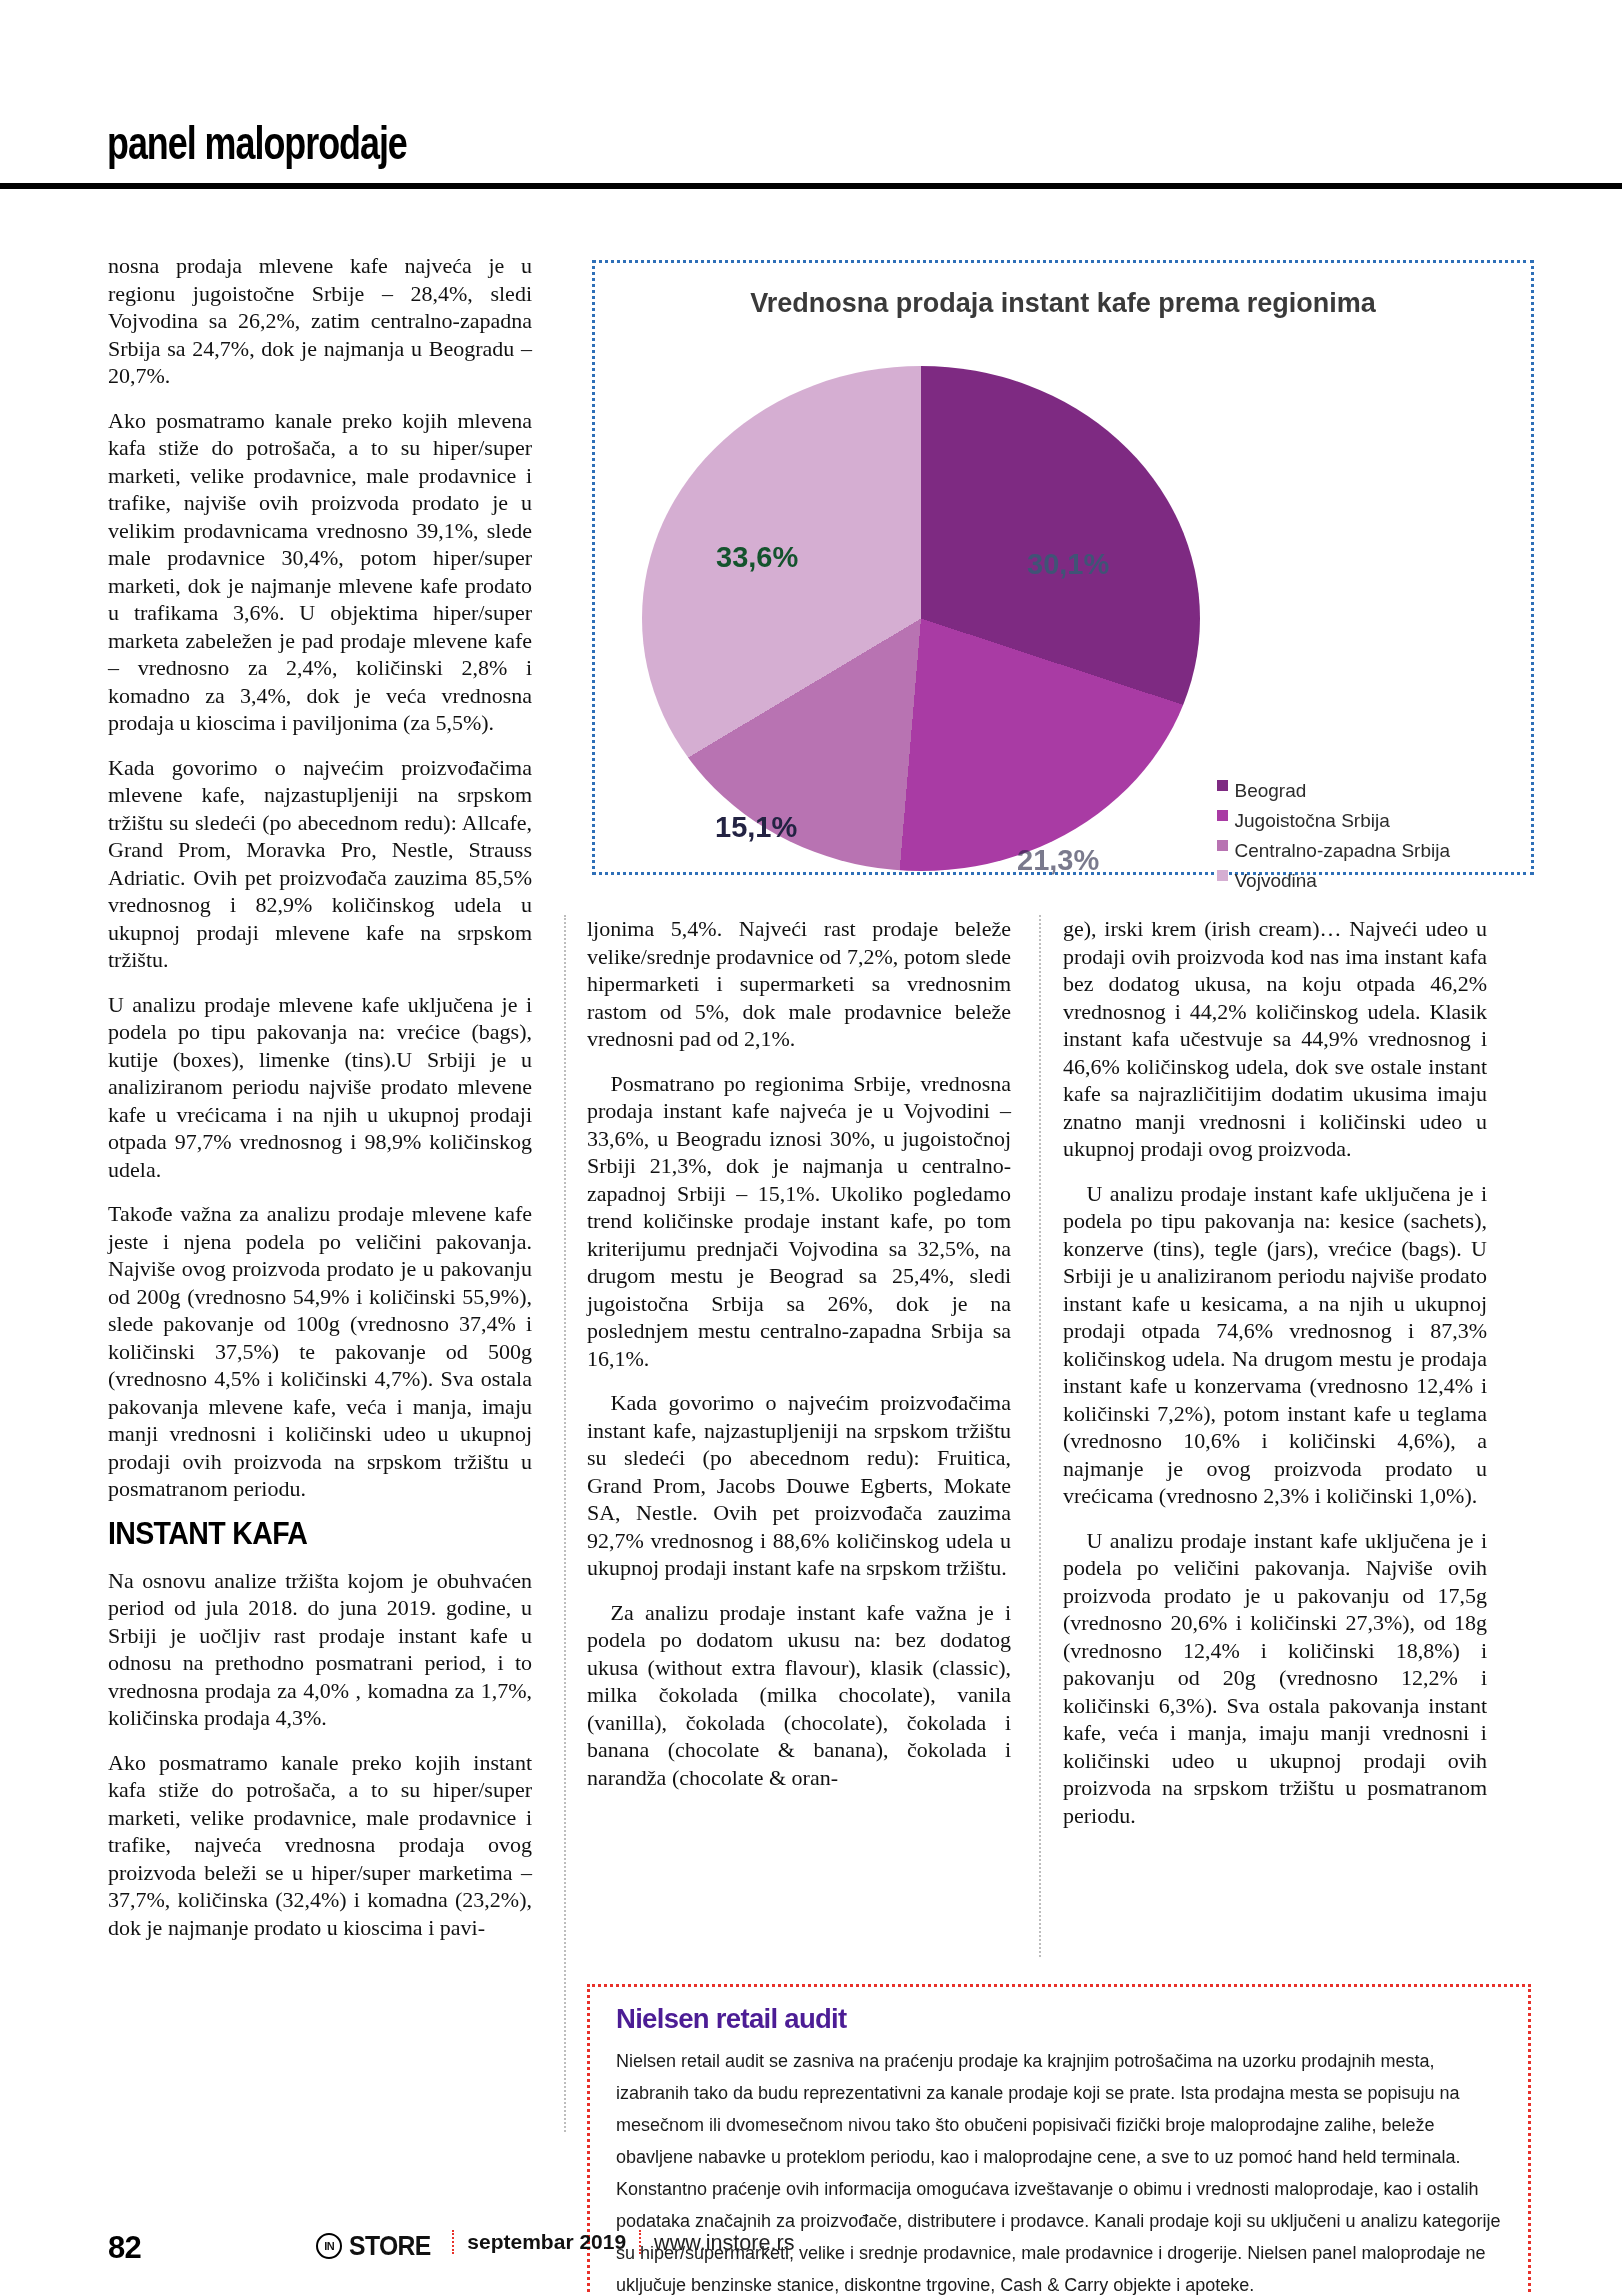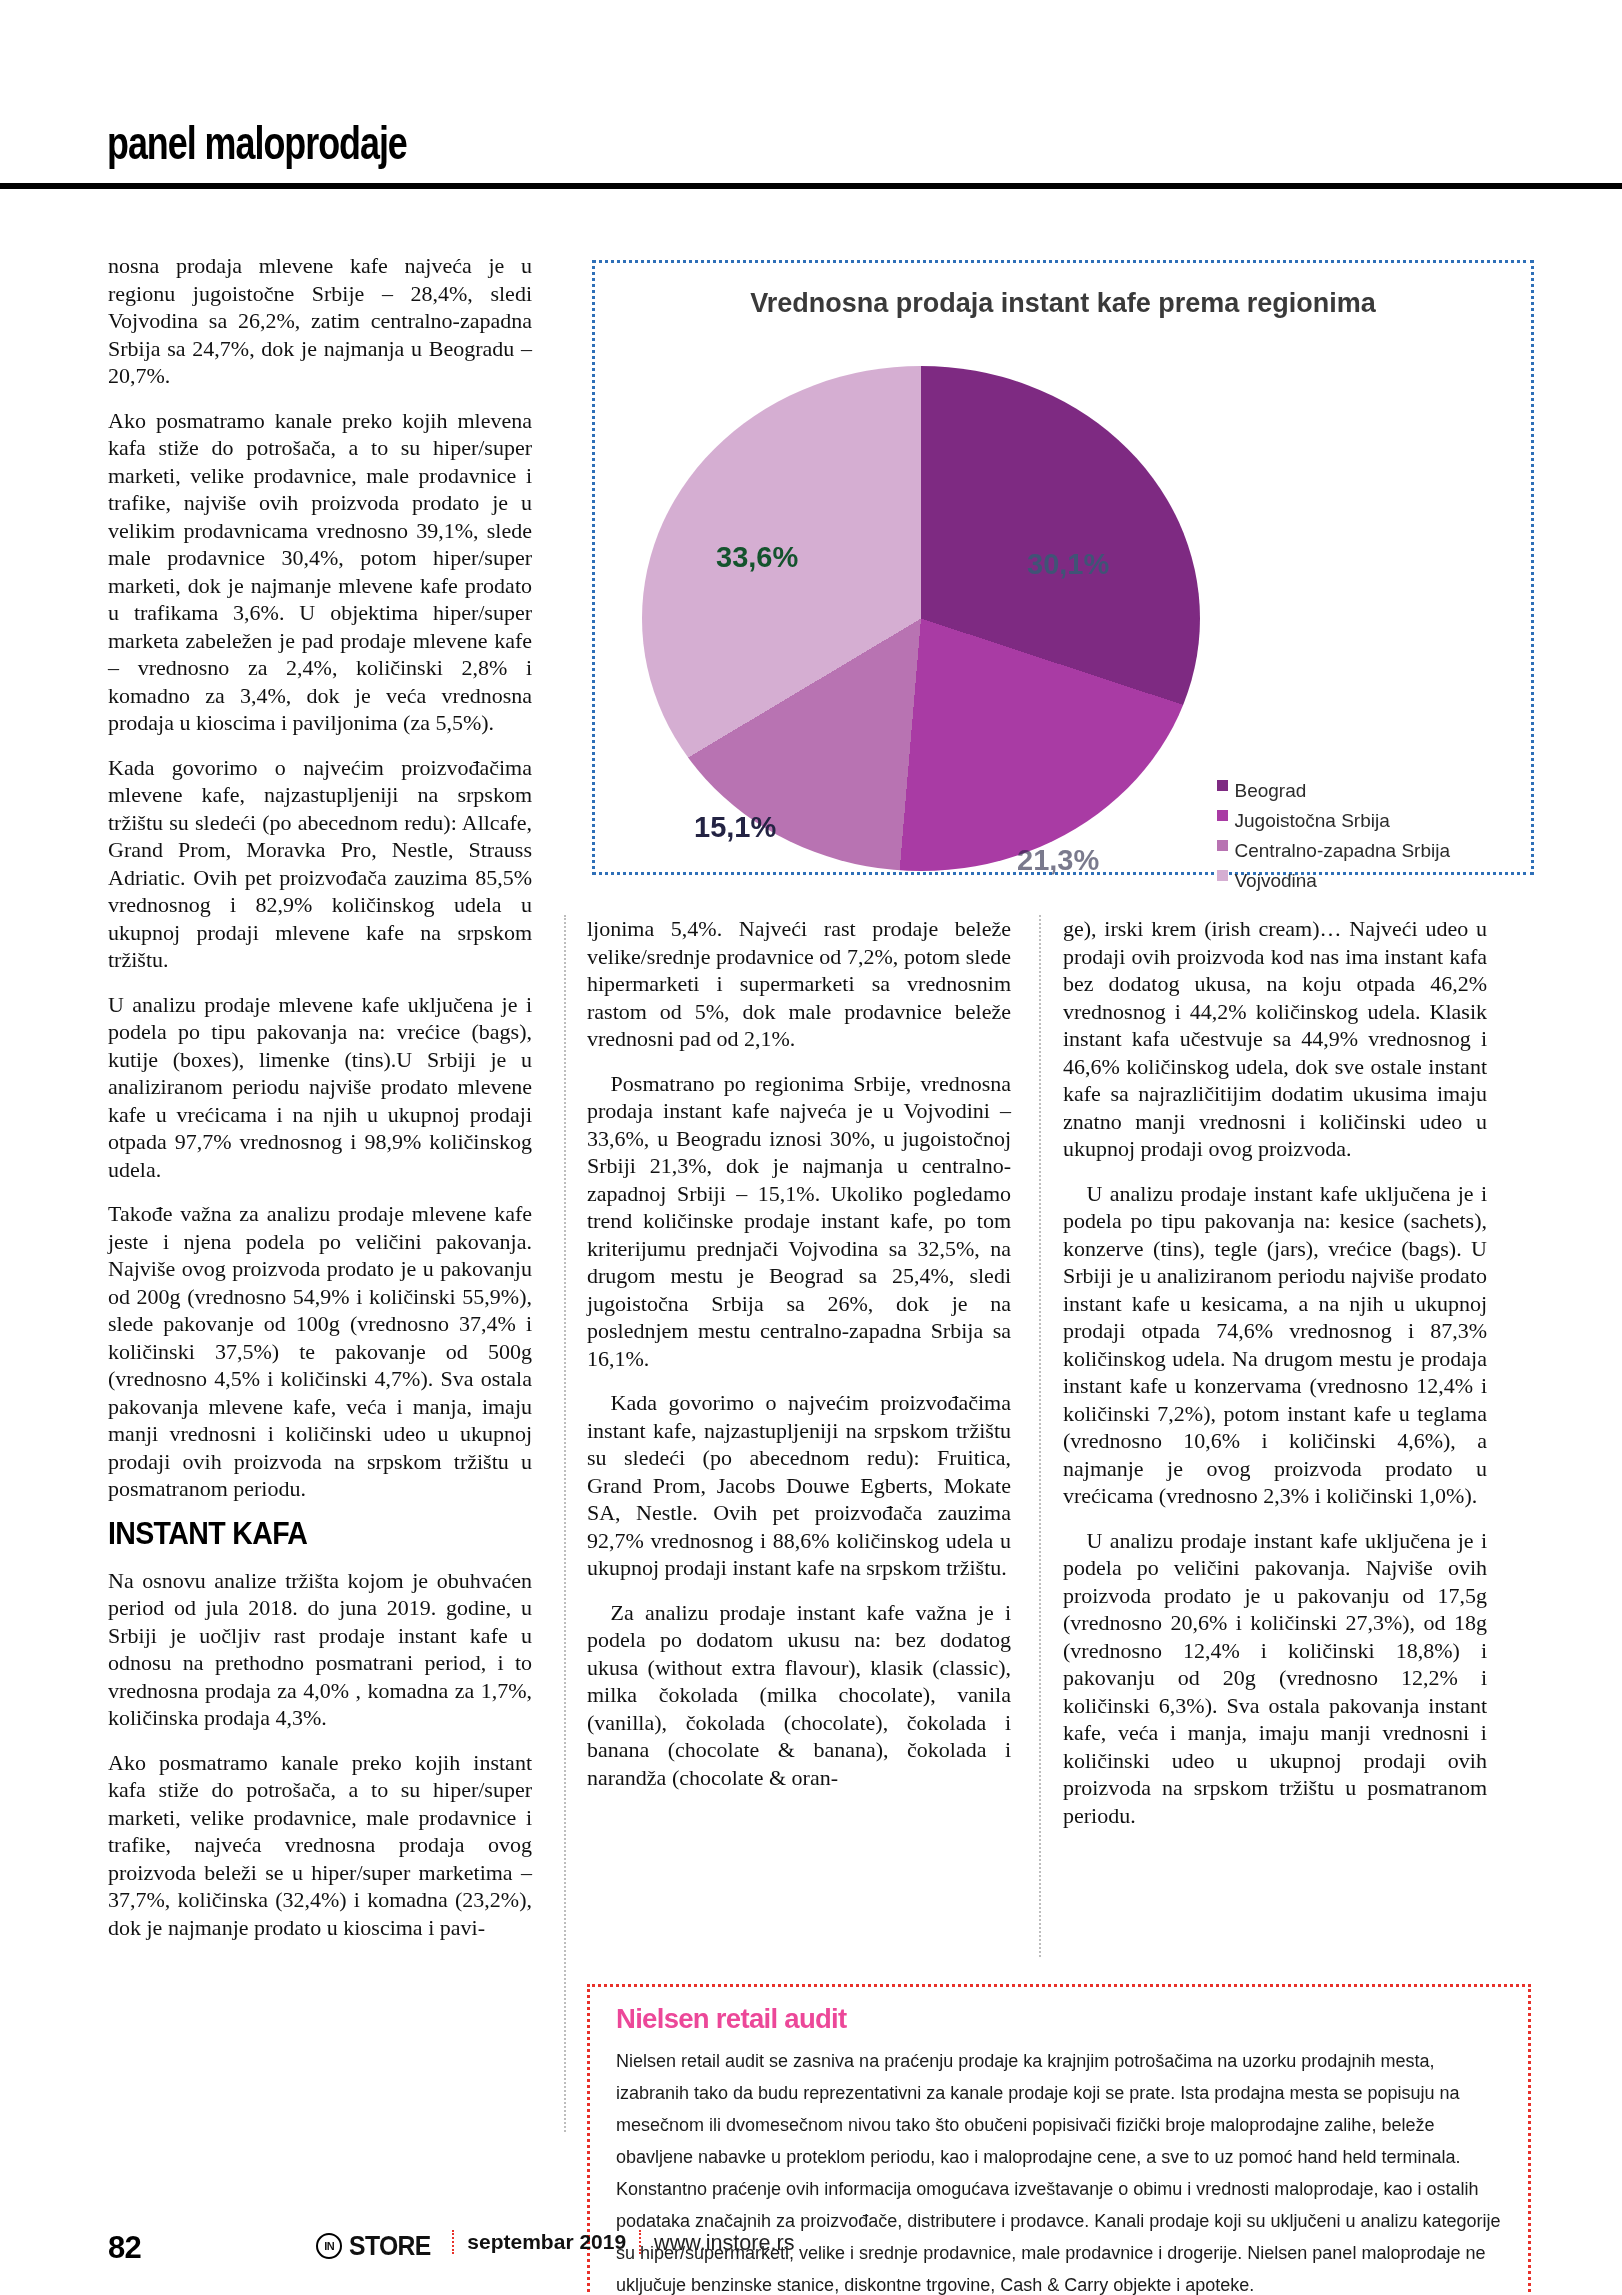--- a/index.html
+++ b/index.html
@@ -38,21 +38,21 @@
     border-radius:50%;
   }
   .pie-label{
     position:absolute;
     font-family:"Liberation Sans", sans-serif;
     font-weight:bold;font-size:29px;color:#232343;
     white-space:nowrap;
   }
   .pie-label.l-vojvodina{left:121px;top:278px;}
   .pie-label.l-beograd{left:432px;top:285px;opacity:.55;}
-  .pie-label.l-czs{left:99px;top:548px;}
+  .pie-label.l-czs{left:120px;top:548px;}
   .pie-label.l-jugo{left:422px;top:581px;opacity:.6;}
   .legend{
     position:absolute;left:622px;top:517px;
     font-family:"Liberation Sans", sans-serif;font-size:19px;color:#2b2b2b;
   }
   .legend-row{display:flex;align-items:flex-start;margin-bottom:7.9px;}
   .legend-swatch{width:11px;height:11px;margin-right:6.5px;flex:0 0 auto;background:#999;}
   
   .col{
     position:absolute;width:424px;
@@ -75,21 +75,21 @@
   .sep-1{left:564px;top:915px;height:1217px;}
   .sep-2{left:1039px;top:915px;height:1042px;}
   
   .nielsen-box{
     position:absolute;left:587px;top:1984px;width:944px;
     border:3.3px dotted #e8312a;box-sizing:border-box;
     padding:15.7px 22px 17px 26px;background:#fff;
   }
   .nielsen-title{
     font-family:"Liberation Sans", sans-serif;
-    font-weight:bold;font-size:27.5px;color:#ec4899;
+    font-weight:bold;font-size:27.5px;color:#4c1d95;
     margin:0 0 10.5px 0;letter-spacing:-0.7px;
   }
   .nielsen-body{
     font-family:"Liberation Sans", sans-serif;
     font-size:18px;line-height:32px;color:#1a1a1a;
     margin:0;text-align:left;
   }
   
   .footer{
     position:absolute;left:108px;top:2230px;width:1407px;

